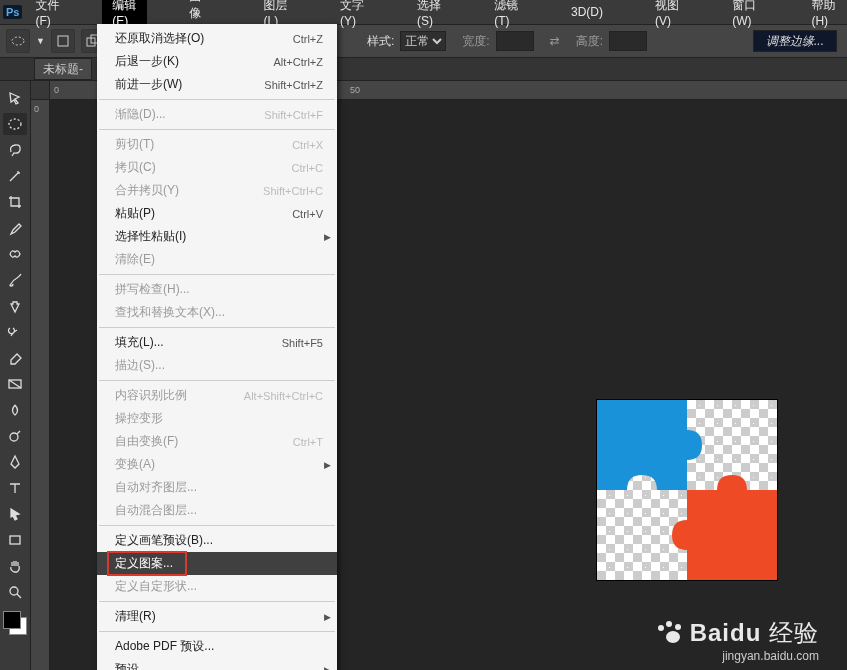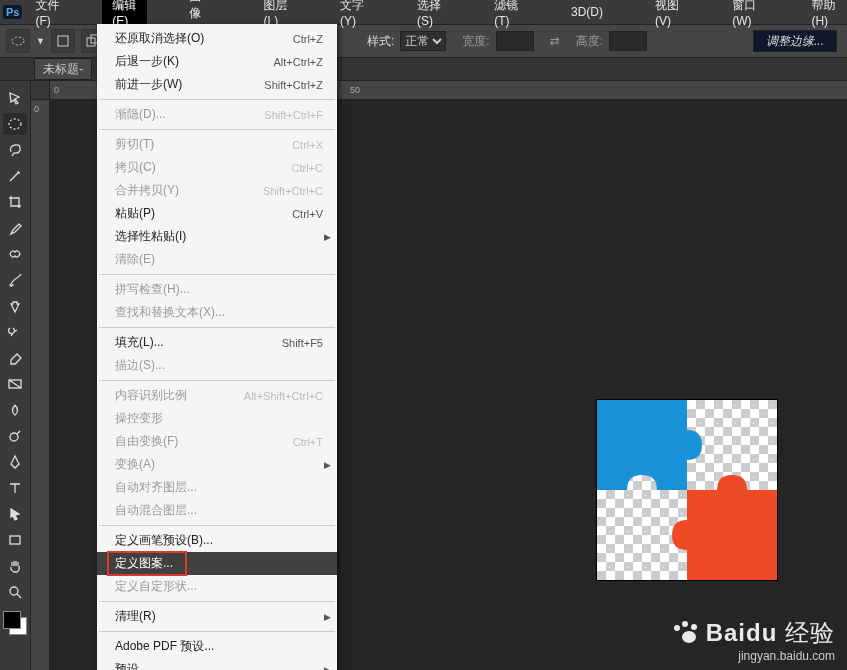--- a/index.html
+++ b/index.html
@@ -37,21 +37,21 @@
 .dd-item{display:flex;justify-content:space-between;align-items:center;padding:3px 14px 3px 18px;font-size:12px;cursor:default;}
 .dd-item.disabled{color:#9a9a9a;}
 .dd-item .sc{color:#555;font-size:11px;}
 .dd-item.disabled .sc{color:#bbb;}
 .dd-item.submenu::after{content:"▶";font-size:9px;color:#555;position:absolute;right:6px;}
 .dd-item.submenu{position:relative;}
 .dd-sep{height:1px;background:#ccc;margin:3px 2px;}
 .dd-item.highlight{background:#404040;color:#fff;}
 .dd-item.boxed{position:relative;}
 .dd-item.boxed::before{content:"";position:absolute;left:10px;right:150px;top:-1px;bottom:-1px;border:2px solid #d93a2b;}
-.watermark{position:absolute;right:12px;bottom:10px;color:#fff;text-align:right;font-family:Arial,sans-serif;z-index:40;opacity:0.9;}
+.watermark{position:absolute;right:28px;bottom:10px;color:#fff;text-align:right;font-family:Arial,sans-serif;z-index:40;opacity:0.9;}
 .watermark .big{font-size:24px;font-weight:bold;letter-spacing:1px;display:flex;align-items:center;gap:6px;}
 .watermark .paw{display:inline-block;position:relative;width:28px;height:24px;}
 .watermark .paw span{position:absolute;background:#fff;border-radius:50%;}
 .watermark .small{font-size:12px;color:#ddd;}
 .tick{position:absolute;color:#aaa;font-size:9px;}
 </style>
 </head>
 <body>
 
 <div class="menubar">

